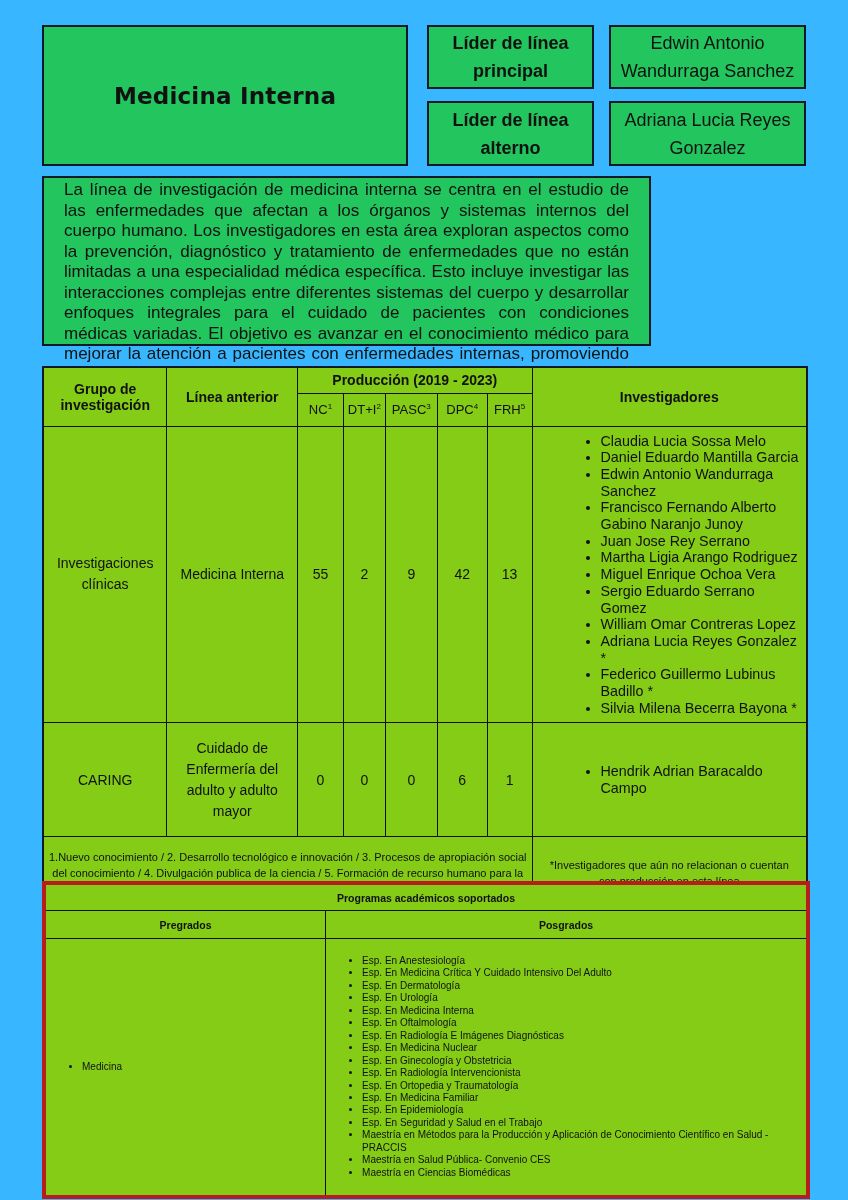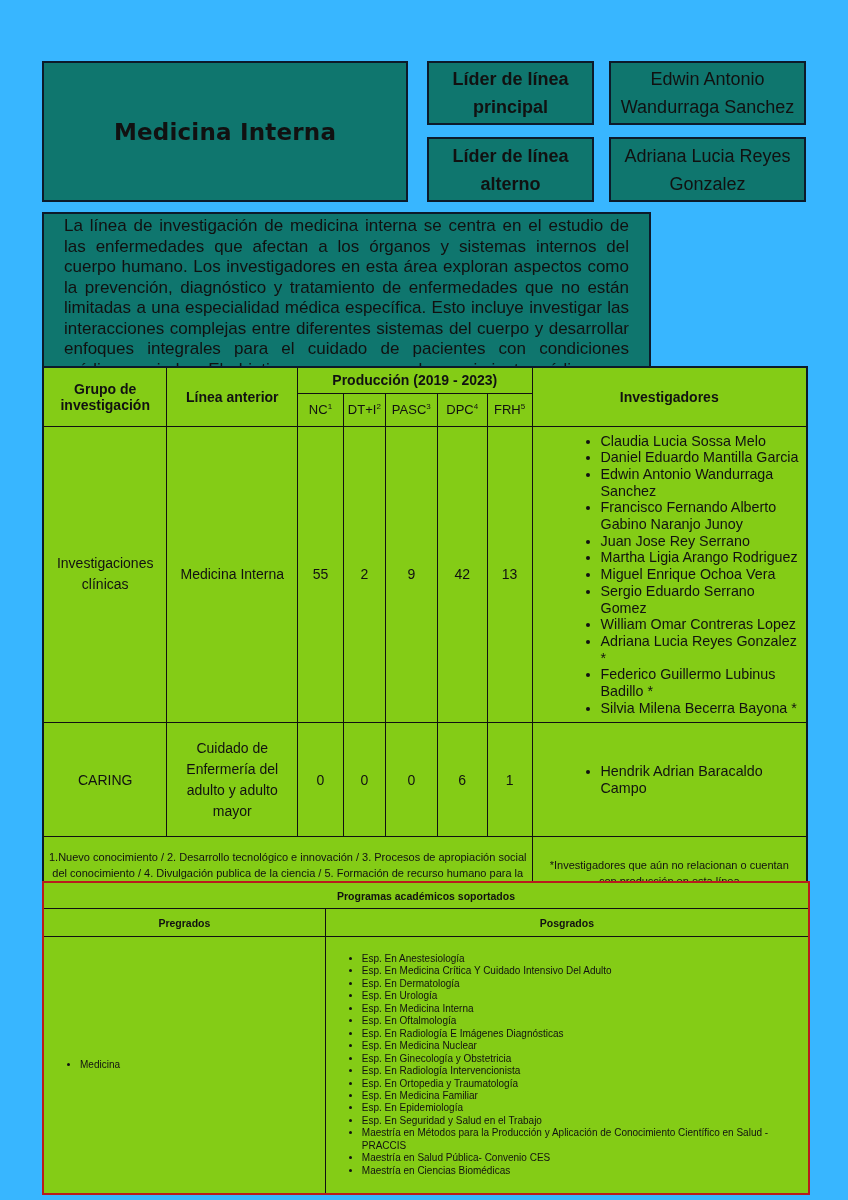--- a/index.html
+++ b/index.html
@@ -1,20 +1,20 @@
 <!DOCTYPE html>
 <html><head>
 <meta charset="utf-8">
 <style>
   html, body { margin:0; padding:0; }
   body {
     width:848px; height:1200px; background:#38b6ff; position:relative; overflow:hidden;
     font-family:"Liberation Sans", "DejaVu Sans", sans-serif; color:#111;
   }
-  .box { position:absolute; background:#0f766e; border:2px solid #0c1a2a; box-sizing:border-box;margin-top:36px; }
+  .box { position:absolute; background:#22c55e; border:2px solid #0c1a2a; box-sizing:border-box; }
   .center { display:flex; align-items:center; justify-content:center; text-align:center; }
   #title-box { left:42px; top:25px; width:366px; height:141px; }
   #title-box h1 { margin:0; font-size:23px; font-weight:900; letter-spacing:0.2px; font-family:"DejaVu Sans", sans-serif; }
   .lead-label { left:427px; width:167px; font-weight:bold; font-size:18px; line-height:28px; }
   .lead-value { left:609px; width:197px; font-size:18px; line-height:28px; }
   #lead1-label, #lead1-value { top:25px; height:64px; }
   #lead2-label, #lead2-value { top:101px; height:65px; }
 
   #description { left:42px; top:176px; width:609px; height:170px; padding:2px 20px; font-size:17px; line-height:20.5px; text-align:justify; }
 
@@ -22,21 +22,21 @@
   #main-table { left:42px; top:366px; width:766px; border:2px solid #0c1a2a; }
   #main-table td, #main-table th { border:1.5px solid #111; text-align:center; vertical-align:middle; padding:0 2px; font-size:14px; }
   #main-table th { font-weight:bold; font-size:14px; }
   #main-table .sub th { font-weight:normal; font-size:13px; height:32px; }
   sup { font-size:8px; }
   .researchers { text-align:left !important; padding:6px 6px 6px 10px !important; }
   .researchers ul { margin:0; padding-left:18px; font-size:14.3px; line-height:16.7px; }
   .researchers li { list-style:disc;margin-left:40px; }
   .foot td { font-size:11px !important; line-height:16px; padding:2px 4px !important; }
 
-  #programs-table { left:42px; top:881px; width:768px; border:2px solid #b91c1c; }
+  #programs-table { left:42px; top:881px; width:768px; border:4px solid #b91c1c; }
   #programs-table td, #programs-table th { border:1.5px solid #111; font-size:10.5px; }
   #programs-table th { font-weight:bold; height:24px; text-align:center; }
   #programs-table ul { margin:12px; padding-left:22px; font-size:10px; line-height:12.45px; }
   #programs-table .body-cell { vertical-align:middle; padding:4px 2px; }
 </style>
 </head>
 <body>
 
 <div id="title-box" class="box center">
   <h1>Medicina Interna</h1>

